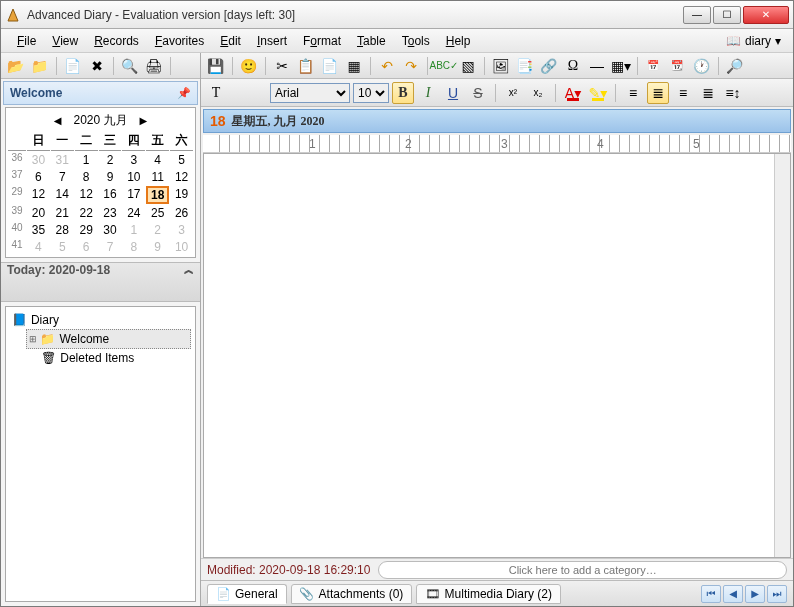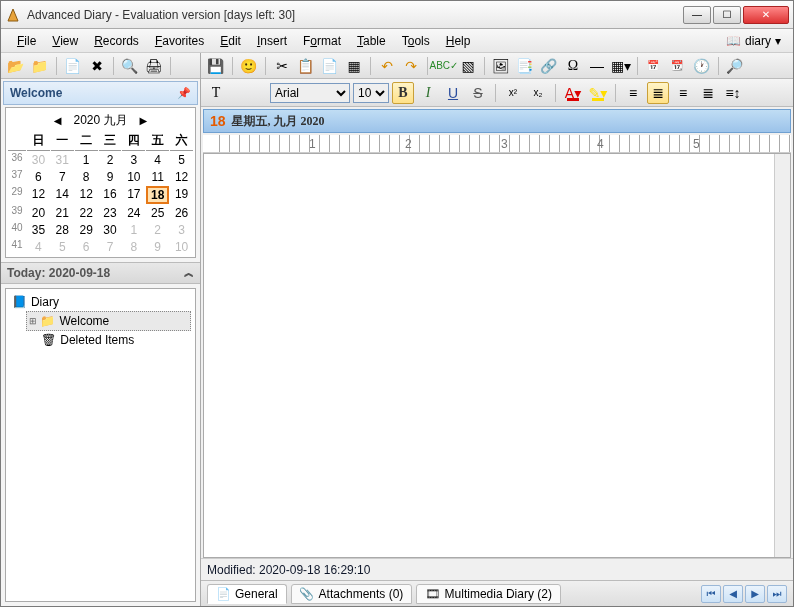--- a/index.html
+++ b/index.html
@@ -24,21 +24,21 @@
 .panelhdr .pin { margin-left:auto; font-size:11px; cursor:pointer; }
 .calendar { background:#fff; border:1px solid #aaa; margin:0 4px 4px 4px; padding:2px; font-size:11px; }
 .calhdr { display:flex; align-items:center; justify-content:center; gap:8px; padding:2px; }
 .calnav { cursor:pointer; padding:0 4px; font-size:10px; }
 .calgrid { display:grid; grid-template-columns: 18px repeat(7, 1fr); gap:1px; text-align:center; }
 .calgrid .dh { font-weight:bold; border-bottom:1px solid #999; padding:1px 0; }
 .calgrid .wk { color:#888; font-size:10px; }
 .calgrid .d { padding:1px 0; cursor:pointer; }
 .calgrid .d.gray { color:#bbb; }
 .calgrid .d.today { border:2px solid #e67817; background:#ffe3b3; font-weight:bold; padding:0; }
-.todaybar { height:22px; background:linear-gradient(#e8e8e8,#d8d8d8); border-top:1px solid #bbb; border-bottom:1px solid #bbb; display:flex; align-items:center; padding:0 6px; font-weight:bold; color:#555;gap:48px; }
+.todaybar { height:40px; background:linear-gradient(#e8e8e8,#d8d8d8); border-top:1px solid #bbb; border-bottom:1px solid #bbb; display:flex; align-items:flex-start; padding:0 6px; font-weight:bold; color:#555;gap:48px; }
 .todaybar .chev { margin-left:auto; font-size:10px; cursor:pointer; }
 .tree { flex:1; background:#fff; border:1px solid #aaa; margin:4px; padding:4px; font-size:12px; overflow:auto; }
 .treeitem { display:flex; align-items:center; gap:4px; padding:2px; cursor:pointer; }
 .treeitem.sel { background:#e9e9e9; border:1px dotted #888; }
 .indent { margin-left:16px; }
 .rightpane { flex:1; display:flex; flex-direction:column; min-width:0; }
 .fmt-toolbar { height:28px; background:linear-gradient(#f5f5f5,#e0e0e0); border-bottom:1px solid #bbb; display:flex; align-items:center; padding:0 4px; gap:3px; }
 .fontsel { height:20px; border:1px solid #7a9ac0; font-size:12px; width:80px;margin-left:40px; }
 .sizesel { height:20px; border:1px solid #7a9ac0; font-size:12px; width:36px; }
 .tbtn.bold { border:1px solid #c9a038; background:linear-gradient(#fff4c8,#ffe188); font-weight:bold; font-family:serif; color:#333; }
@@ -49,21 +49,21 @@
 .tbtn.colorchip::after { content:""; position:absolute; bottom:2px; left:4px; right:4px; height:3px; background:currentColor; }
 .datebar { height:24px; background:linear-gradient(#c0ddf4,#9cc3ea); border:1px solid #6fa0d1; margin:2px; display:flex; align-items:center; padding:0 6px; gap:6px; }
 .datebar .dn { color:#e35a00; font-weight:bold; font-size:14px; }
 .datebar .dt { font-weight:bold; color:#333;font-family:Liberation Serif, serif; }
 .ruler { height:18px; background:#fff; border-bottom:1px solid #ccc; margin:0 2px; position:relative; font-size:9px; color:#777; overflow:hidden; }
 .ruler .marks { position:absolute; top:0; left:16px; right:0; bottom:0; background-image: repeating-linear-gradient(to right, #aaa 0 1px, transparent 1px 10px); }
 .ruler .num { position:absolute; top:2px; }
 .editor { flex:1; background:#fff; border:1px solid #aaa; margin:0 2px; overflow:auto; position:relative; }
 .scrollbar-v { position:absolute; right:0; top:0; bottom:0; width:16px; background:#efefef; border-left:1px solid #ccc; }
 .statusrow { height:22px; display:flex; align-items:center; padding:0 6px; gap:8px; border-top:1px solid #ccc; background:#f0f0f0; }
-.statusrow .mod { color:#0f172a; flex:0 0 auto; }
+.statusrow .mod { color:#7f1d1d; flex:0 0 auto; }
 .catinput { flex:1; height:18px; border:1px solid #bbb; border-radius:9px; text-align:center; color:#888; background:#fff; font-size:11px; }
 .tabbar { height:26px; background:linear-gradient(#f0f0f0,#dedede); border-top:1px solid #bbb; display:flex; align-items:center; padding:0 6px; gap:4px; }
 .tab { display:flex; align-items:center; gap:4px; padding:2px 8px; border:1px solid #bbb; background:#fafafa; border-radius:3px 3px 0 0; cursor:pointer; font-size:11px; }
 .tab.active { background:#fff; border-bottom-color:#fff; }
 .tabbar .navbtns { margin-left:auto; display:flex; gap:2px; }
 .navbtn { width:20px; height:18px; border:1px solid #9bb8d8; background:linear-gradient(#eaf3fc,#cde3f7); border-radius:2px; display:flex; align-items:center; justify-content:center; font-size:10px; cursor:pointer; color:#2a5da0; }
 svg { display:block; }
 </style>
 </head>
 <body>
@@ -272,20 +272,21 @@
         <span class="num" style="left:394px;">4</span>
         <span class="num" style="left:490px;">5</span>
       </div>
 
       <div class="editor">
         <div class="scrollbar-v"></div>
       </div>
 
       <div class="statusrow">
         <span class="mod">Modified: 2020-09-18 16:29:10</span>
+        <input class="catinput" placeholder="Click here to add a category…" style="">
       </div>
 
       <div class="tabbar">
         <div class="tab active">
           <span>📄</span>
           <span>General</span>
         </div>
         <div class="tab">
           <span>📎</span>
           <span>Attachments (0)</span>

